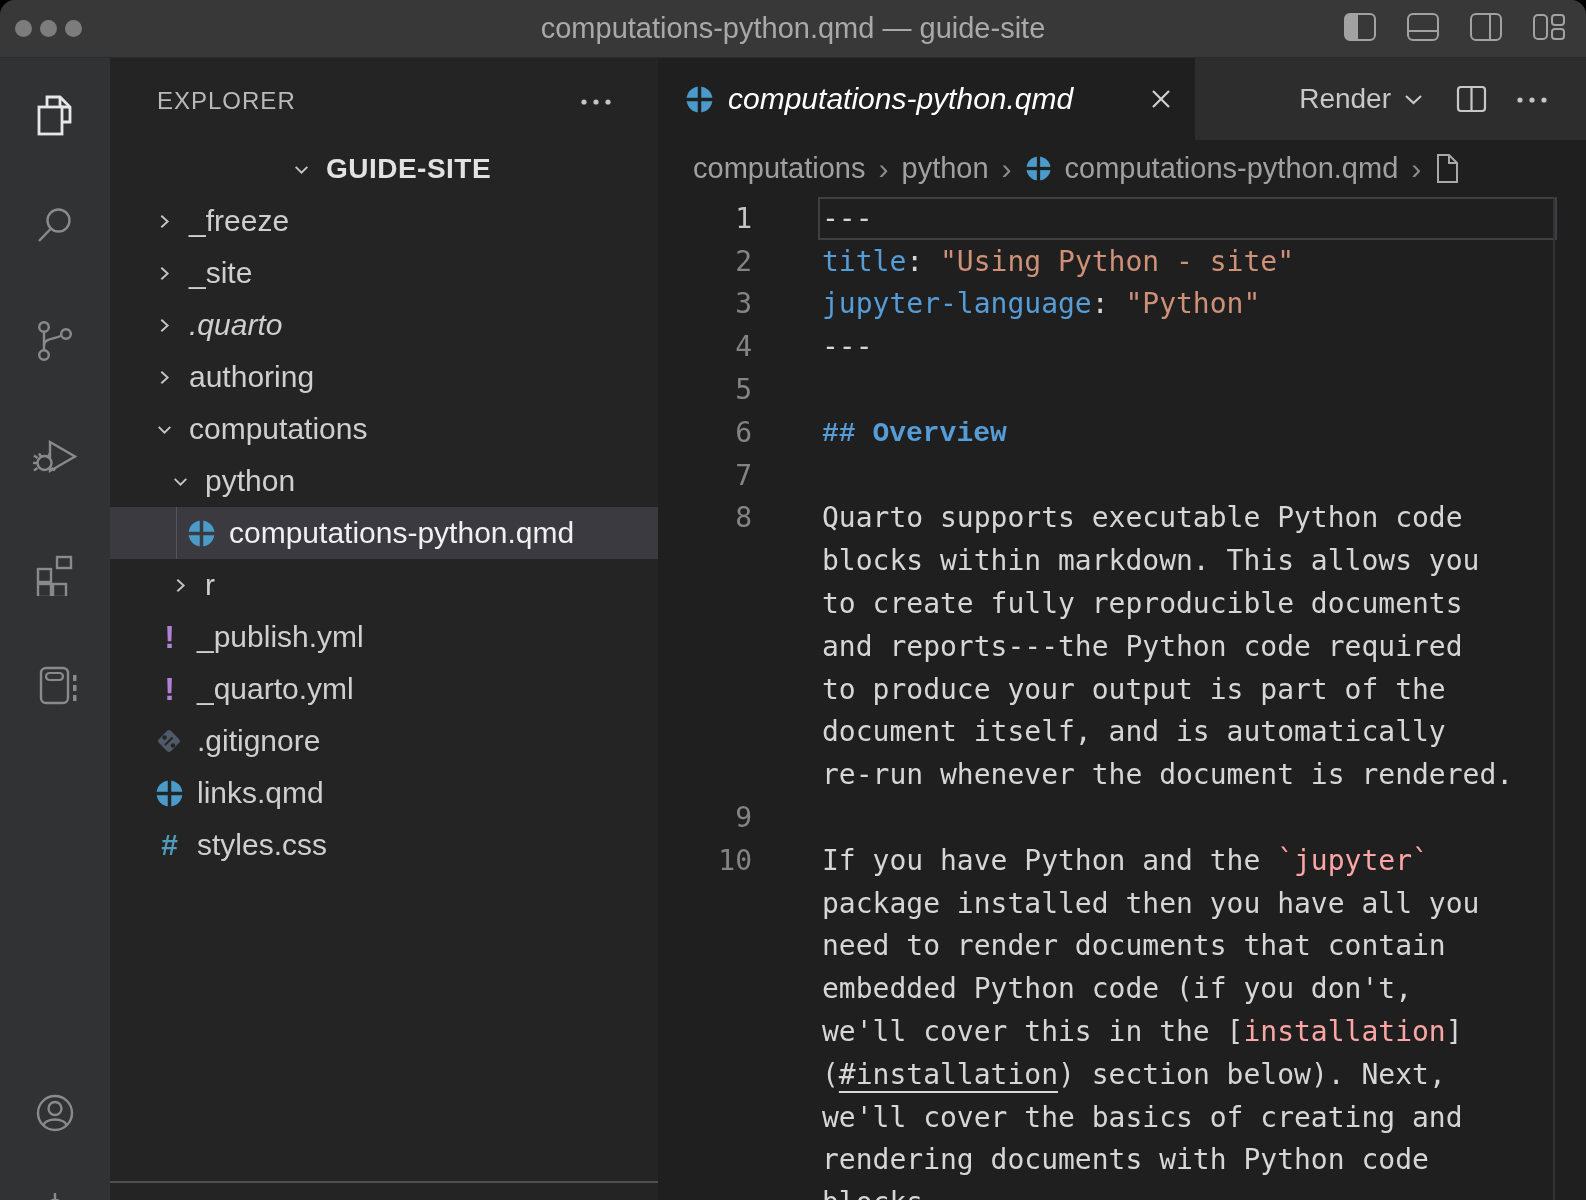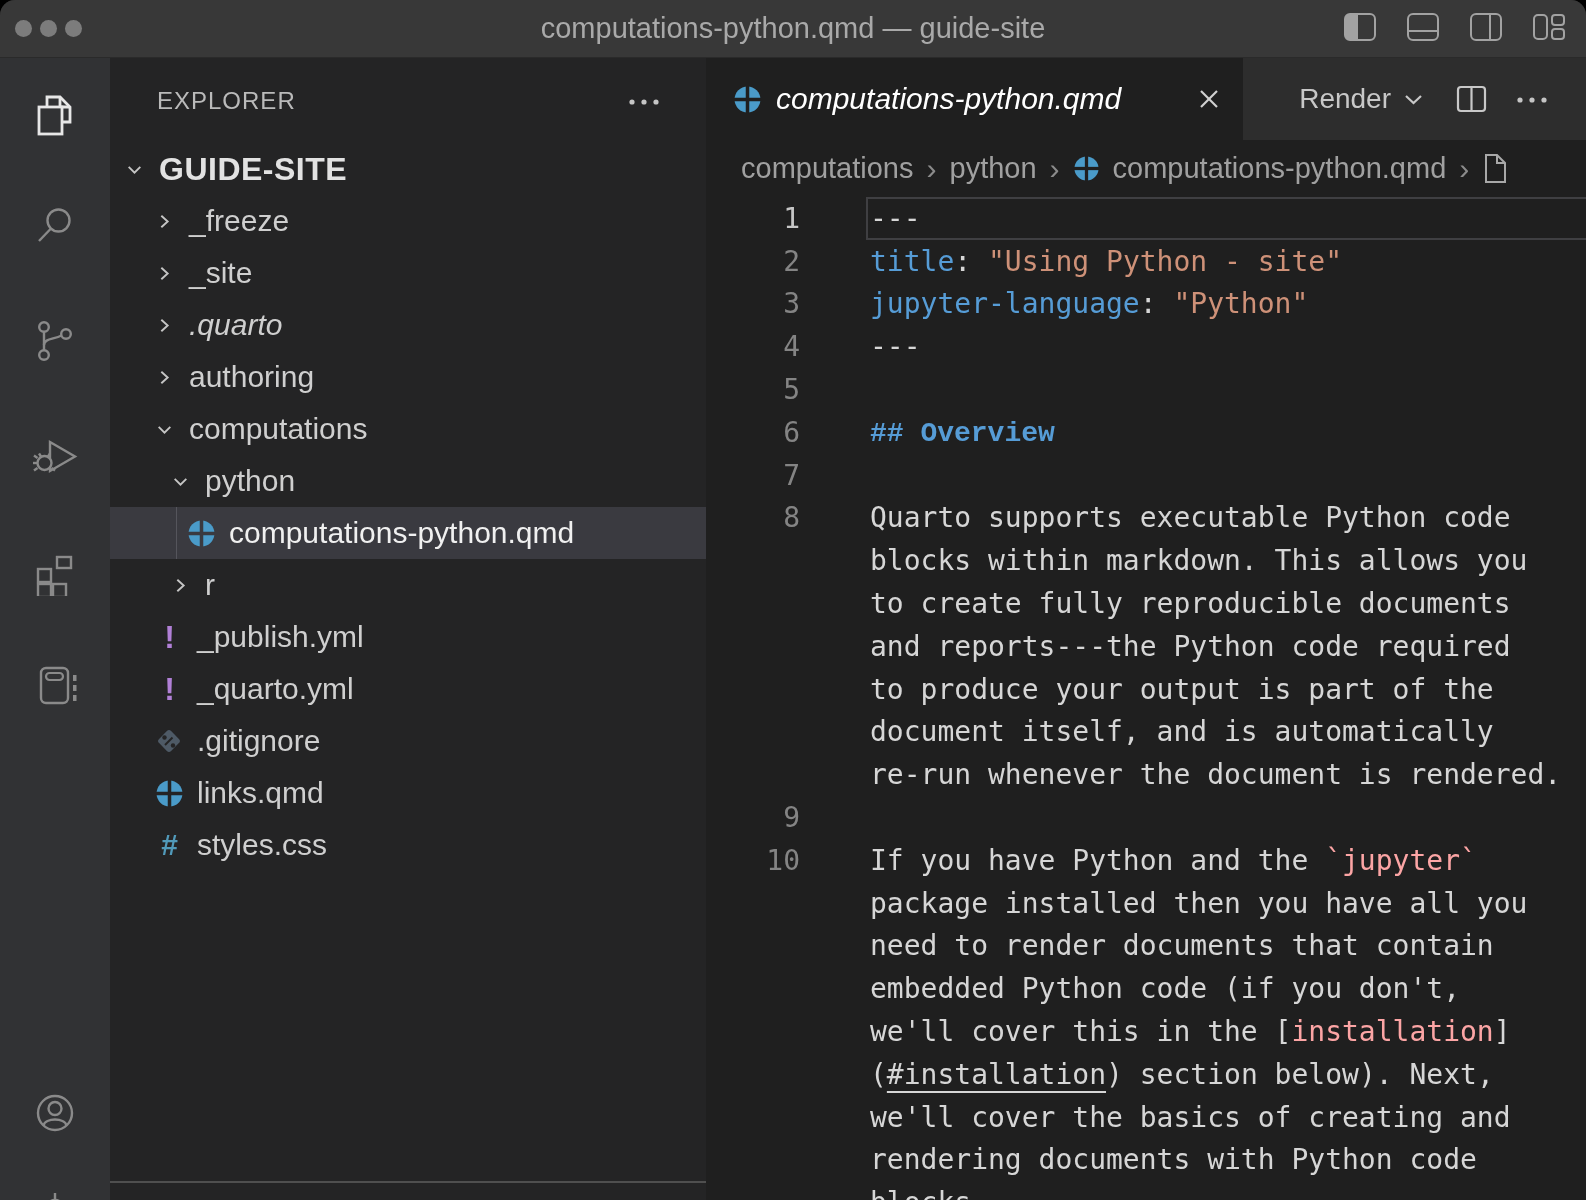--- a/index.html
+++ b/index.html
@@ -17,28 +17,28 @@
   
   .main{position:absolute;top:58px;bottom:0;left:0;right:0;display:flex;}
 
   
   .activitybar{width:110px;flex:none;background:#313234;position:relative;overflow:hidden;}
   .ab-item{position:absolute;left:32px;width:46px;height:46px;}
   .ab-item svg{width:46px;height:46px;stroke:#8a8a8a;fill:none;stroke-width:2.4;}
   .ab-item.active svg{stroke:#e7e7e7;}
 
   
-  .sidebar{width:548px;flex:none;background:#242425;position:relative;overflow:hidden;padding-left:48px;}
+  .sidebar{width:548px;flex:none;background:#242425;position:relative;overflow:hidden;}
   .sb-header{position:absolute;top:0;left:0;right:0;height:85px;display:flex;align-items:center;}
   .sb-title{margin-left:47px;font-size:24px;letter-spacing:1px;color:#bababa;}
   .sb-more{margin-left:auto;margin-right:45px;}
   .dots3{width:34px;height:8px;fill:#c5c5c5;}
   .tree{position:absolute;top:85px;left:0;right:0;}
   .trow{height:52px;display:flex;align-items:center;color:#cfcfcf;font-size:30px;cursor:default;}
-  .trow.root{font-weight:bold;font-size:32px;color:#e2e2e2;letter-spacing:.5px;}
+  .trow.root{font-weight:bold;font-size:28px;color:#e2e2e2;letter-spacing:.5px;justify-content:center;}
   .trow.sel{background:#3a3a40;color:#f0f0f0;position:relative;}
   .trow.sel::before{content:'';position:absolute;left:66px;top:0;bottom:0;width:1px;background:#55555c;}
   .slot{width:34px;flex:none;display:flex;align-items:center;position:relative;z-index:1;}
   .slot.icon-slot{width:42px;}
   .chev{width:19px;height:19px;fill:none;stroke:#c5c5c5;stroke-width:1.8;}
   .qico{width:29px;height:29px;}
   .qico circle{fill:#4a9bc9;}
   .qico line{stroke:#242425;stroke-width:3.4;}
   .trow.sel .qico line{stroke:#3a3a40;}
   .fi-yaml{color:#b180d7;font-weight:bold;font-size:32px;width:29px;display:inline-block;text-align:center;}

